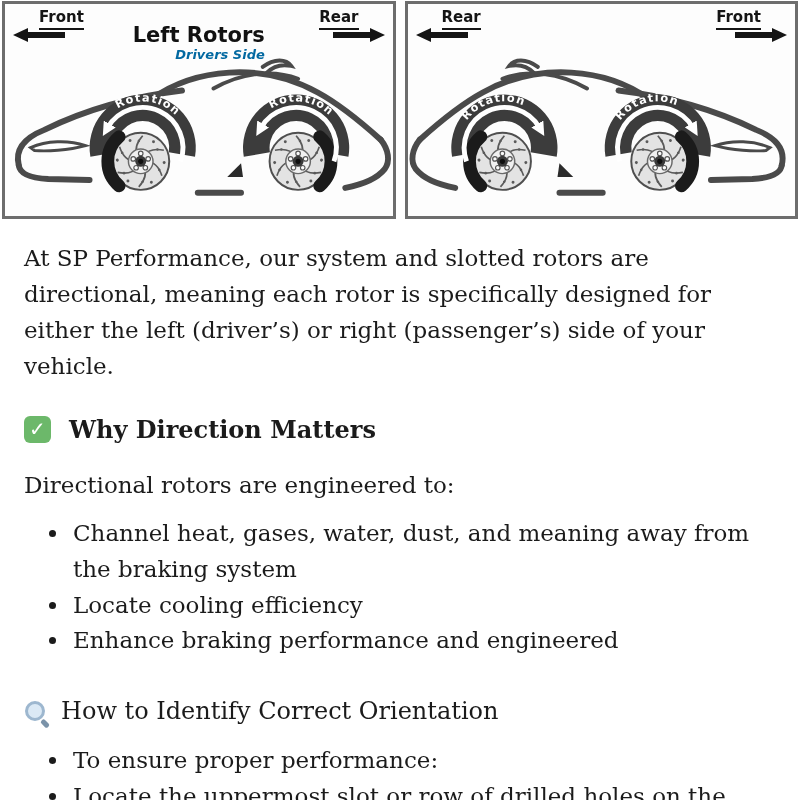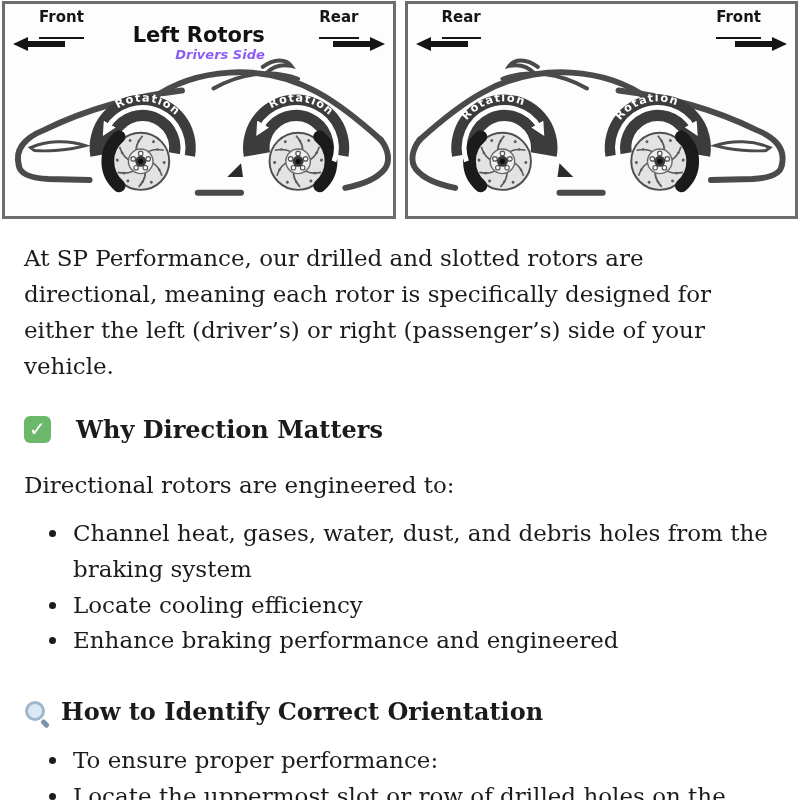--- a/index.html
+++ b/index.html
@@ -13,27 +13,27 @@
     position:relative; flex:1; height:212px;
     border:3px solid #6d6d6d; background:#fdfdfd; overflow:hidden;
   }
   .panel-header{
     position:absolute; left:8px; right:8px; top:5px;
     display:flex; justify-content:space-between; align-items:flex-start;
     z-index:2; font-family:"DejaVu Sans", sans-serif; pointer-events:none;
   }
   .title-block{text-align:right; margin-top:15px;}
   .panel-title{font-size:21px; font-weight:bold; line-height:1.05; color:#111;}
-  .panel-subtitle{font-size:13px; font-weight:bold; font-style:italic; color:#8b5cf6; margin-top:1px;}
+  .panel-subtitle{font-size:13px; font-weight:bold; font-style:italic; color:#0369a1; margin-top:1px;}
   .dir{display:flex; flex-direction:column; width:88px;}
   .dir.left{align-items:flex-start;}
   .dir.right{align-items:flex-end;}
   .dir-label{
     font-weight:bold; font-size:15px; color:#151515;
-    border-bottom:2px solid #151515; line-height:1.1; padding-bottom:11px;
+    border-bottom:2px solid #151515; line-height:1.1; padding-bottom:2px;
   }
   .dir.left .dir-label{margin-left:26px;}
   .dir.right .dir-label{margin-right:26px;}
   .arrow{position:relative; width:52px; height:14px; margin-top:-2px;}
   .arrow .shaft{position:absolute; top:4px; height:6px; width:37px; background:#151515;}
   .arrow .head{position:absolute; top:0; width:0; height:0;
     border-top:7px solid transparent; border-bottom:7px solid transparent;}
   .arrow.left .shaft{right:0;}
   .arrow.left .head{left:0; border-right:15px solid #151515;}
   .arrow.right .shaft{left:0;}
@@ -43,36 +43,36 @@
   .car-stroke.thin{stroke-width:4;}
   .slot path{stroke:#5a5a5a; stroke-width:1.7; fill:none;}
   .slot circle{fill:#5a5a5a;}
   .rot-arrow{fill:none; stroke:#ffffff; stroke-width:5;}
   .rot-text{font-family:"DejaVu Sans", sans-serif; font-size:11.5px; font-weight:bold;
     fill:#ffffff; letter-spacing:1.2px;}
   
   .article{padding:8px 24px 26px 24px; font-size:23px; line-height:1.56;}
   .intro{margin:14px 0 24px 0; max-width:742px;}
   .h-why{
-    display:flex; align-items:center; gap:25px;
+    display:flex; align-items:center; gap:18px;
     font-size:24px; font-weight:bold; margin:26px 0 20px 0;
   }
   .check-icon{width:27px; height:27px; border-radius:6px; background:#6cb86a;
     position:relative; flex:none;}
   .check-icon::after{
     content:"✓"; position:absolute; inset:0; display:flex; align-items:center;
     justify-content:center; color:#fff; font-weight:bold; font-size:20px;
     font-family:"DejaVu Sans", sans-serif;
   }
   .lead{margin:8px 0 8px 0;}
   ul.bullets{margin:12px 0 26px 0; padding-left:46px; max-width:710px;}
   ul.bullets li{padding-left:3px; margin:0;}
   .h-how{
     display:flex; align-items:center; gap:10px;
-    font-size:24px; font-weight:bold; margin:34px 0 12px 0;text-align:right;
+    font-size:24px; font-weight:normal; margin:34px 0 12px 0;text-align:right;
   }
   .mag-icon{width:27px; height:27px; position:relative; flex:none;}
   .mag-icon::before{
     content:""; position:absolute; left:1px; top:2px; width:14px; height:14px;
     border:3.5px solid #9db7cf; background:#dbe9f5; border-radius:50%;
   }
   .mag-icon::after{
     content:""; position:absolute; left:18px; top:19px; width:9px; height:4.5px;
     background:#7b93a9; border-radius:2px; transform:rotate(45deg);
     transform-origin:0 50%;
@@ -220,31 +220,31 @@
       <g transform="translate(254,120)">
         <use href="#rot-cw"></use>
         <text class="rot-text"><textPath href="#tp-cw2" startOffset="12%">Rotation</textPath></text>
       </g>
     </svg>
   </div>
 </div>
 
 <div class="article">
 
-  <p class="intro">At SP Performance, our drilled and slotted rotors are directional, meaning each rotor is specifically designed for either the left (driver’s) or right (passenger’s) side of your vehicle.</p>
+  <p class="intro">At SP Performance, our system and slotted rotors are directional, meaning each rotor is specifically designed for either the left (driver’s) or right (passenger’s) side of your vehicle.</p>
 
   <div class="h-why">
     <span class="check-icon"></span>
     <span>Why Direction Matters</span>
   </div>
 
   <p class="lead">Directional rotors are engineered to:</p>
 
   <ul class="bullets">
-    <li>Channel heat, gases, water, dust, and debris holes from the braking system</li>
+    <li>Channel heat, gases, water, dust, and meaning away from the braking system</li>
     <li>Locate cooling efficiency</li>
     <li>Enhance braking performance and engineered</li>
   </ul>
 
   <div class="h-how">
     <span class="mag-icon"></span>
     <span>How to Identify Correct Orientation</span>
   </div>
 
   <ul class="bullets">

